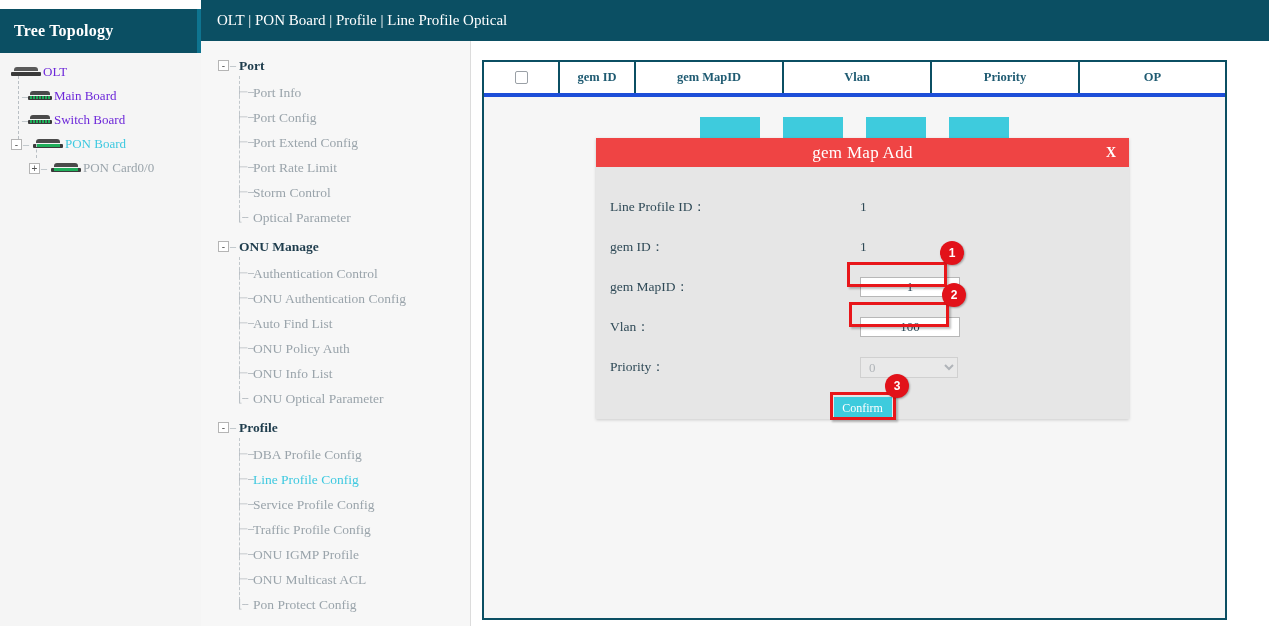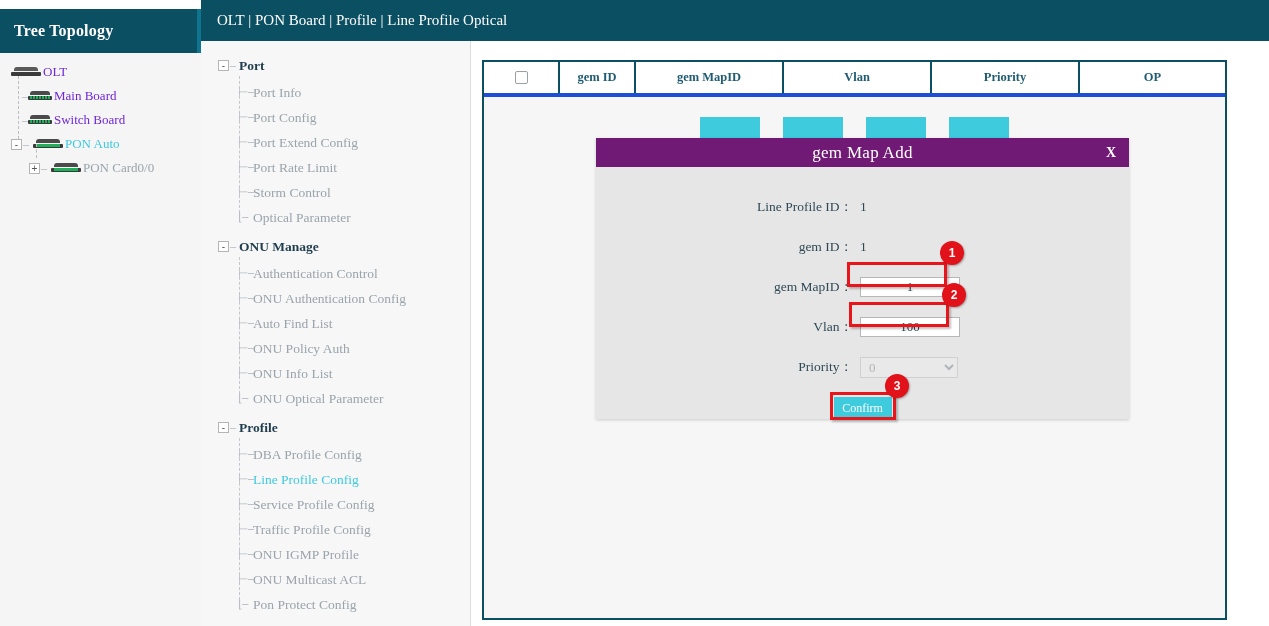--- a/index.html
+++ b/index.html
@@ -302,21 +302,21 @@
     left: 596px; top: 138px;
     width: 533px;
     height: 281px;
     background: #e6e6e6;
     box-shadow: 0 1px 3px rgba(0,0,0,.18);
     z-index: 40;
   }
   #modal-title-bar {
     position: relative;
     height: 29px;
-    background: #701a75;
+    background: #ef4444;
     display: flex;
     align-items: center;
     justify-content: center;
   }
   #modal-title {
     color: #ffffff;
     font-size: 17px;
     letter-spacing: .3px;
   }
   #modal-close {
@@ -335,21 +335,20 @@
   }
   .frow {
     display: flex;
     align-items: center;
     justify-content: center;
     height: 40px;
     position: relative;
   }
   .flabel {
     width: 250px;
-    text-align: right;
     color: #2f4a57;
     font-size: 13.5px;
     padding-right: 7px;
     white-space: nowrap;
   }
   .fstatic {
     width: 255px;
     text-align: left;
     color: #2f4a57;
     font-size: 13.5px;
@@ -467,21 +466,21 @@
       </div>
 
       <div class="tnode active" style="padding-left:11px; margin-top:2px;">
         <span class="expander">-</span>
         <span class="dashline">–</span>
         <span class="devicon" style="margin-left:4px;">
           <span class="top"></span>
             <span class="base"></span>
             <span class="bar"></span>
         </span>
-        <span class="tlabel">PON Auto</span>
+        <span class="tlabel">PON Board</span>
       </div>
 
       <div class="vdash" style="left:36px; top:135px; height:14px;"></div>
 
       <div class="tnode dim" style="padding-left:29px; margin-top:2px;">
         <span class="expander">+</span>
         <span class="dashline">–</span>
         <span class="devicon" style="margin-left:4px;">
           <span class="top"></span>
             <span class="base"></span>

